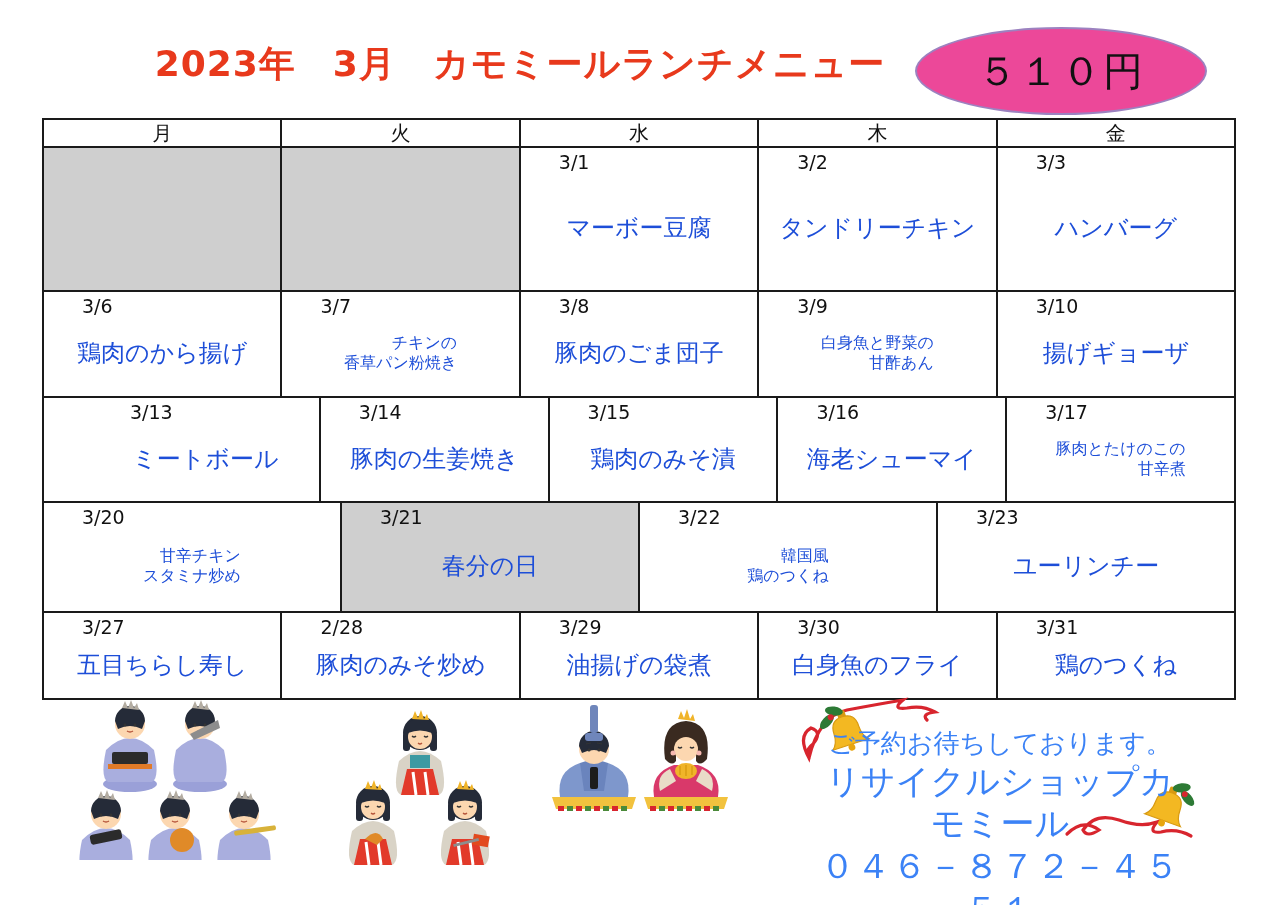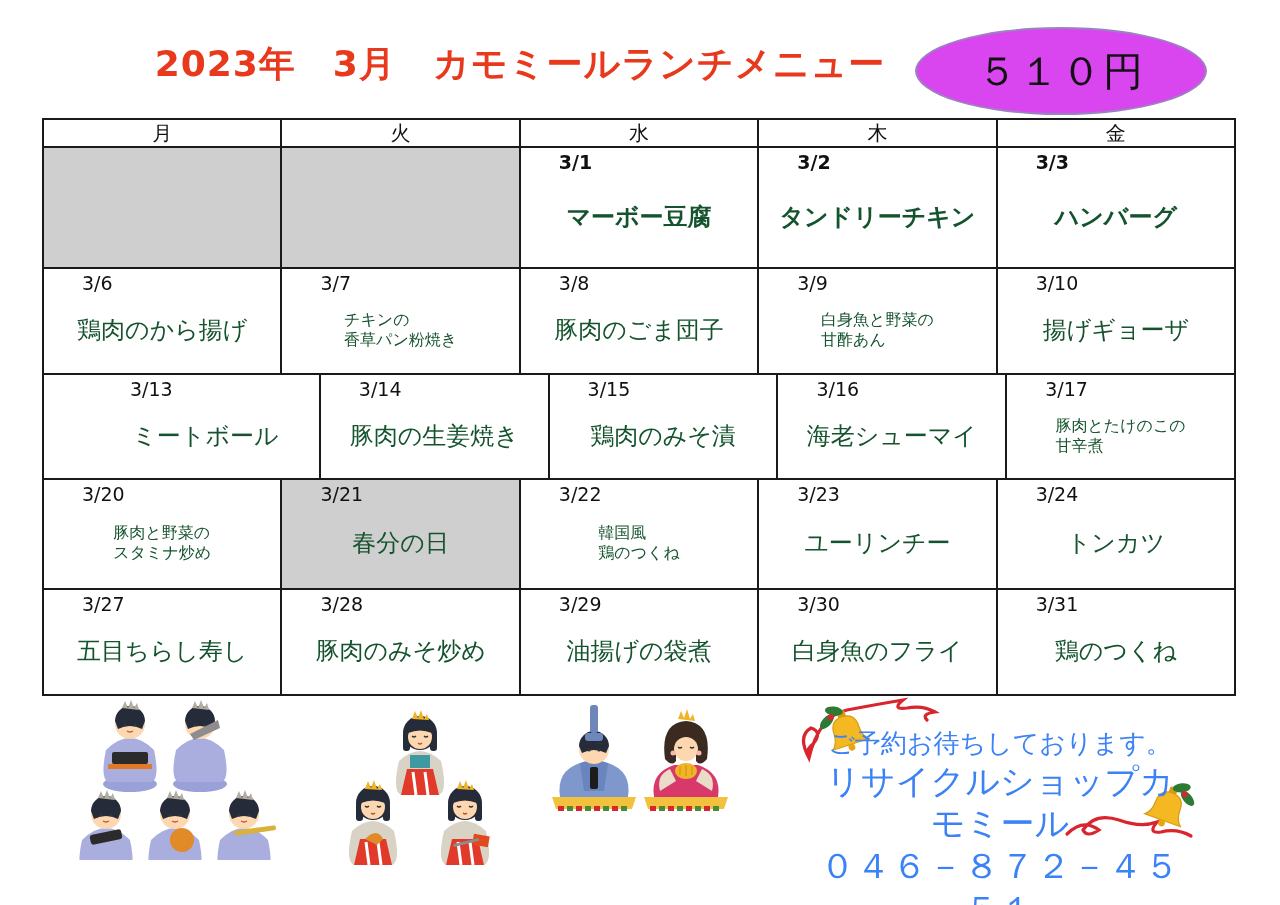--- a/index.html
+++ b/index.html
@@ -11,47 +11,47 @@
   
   .title{
     position:absolute;left:150px;top:40px;width:740px;
     text-align:center;font-size:36px;font-weight:bold;color:#e8391c;
     letter-spacing:1px;white-space:nowrap;
   }
   .price-oval{
     position:absolute;left:915px;top:27px;width:288px;height:84px;
     border:2px solid #9c82c0;border-radius:50%;
     display:flex;align-items:center;justify-content:center;
-    font-size:40px;color:#111;letter-spacing:2px;background:#d946ef;
+    font-size:40px;color:#111;letter-spacing:2px;background:#ec4899;
   }
   
   .cal{
     position:absolute;left:42px;top:118px;width:1194px;
     border:2px solid #1a1a1a;box-sizing:border-box;background:#fff;
   }
   .row{display:flex;border-bottom:2px solid #1a1a1a;box-sizing:border-box;}
   .row:last-child{border-bottom:none;}
   .hcell,.cell{
     flex:1;border-right:2px solid #1a1a1a;box-sizing:border-box;min-width:0;
   }
   .hcell:last-child,.cell:last-child{border-right:none;}
   .hrow{height:28px;}
   .hcell{
     display:flex;align-items:center;justify-content:center;
     font-size:20px;color:#111;
   }
-  .r1{height:121px;font-weight:bold;} .r2{height:106px;} .r3{height:105px;padding-left:48px;}
-  .r4{height:110px;} .r5{height:104px;border-radius:9px;}
+  .r1{height:144px;} .r2{height:106px;} .r3{height:105px;padding-left:48px;}
+  .r4{height:110px;} .r5{height:85px;border-radius:9px;}
   .cell{display:flex;flex-direction:column;}
   .cell.gray{background:#cfcfcf;}
   .date{font-size:19px;padding:4px 0 0 38px;line-height:1.1;color:#111;}
   .menu{
     flex:1;display:flex;align-items:center;justify-content:center;
-    font-size:24px;text-align:left;white-space:pre-line;line-height:1.25;
-    padding:0 2px 6px 2px;color:#14532d;
+    font-size:24px;text-align:right;white-space:pre-line;line-height:1.25;
+    padding:0 2px 6px 2px;color:#1d4ed8;
   }
   .menu.two{font-size:16px;}
   
   .reserve{
     position:absolute;left:815px;top:727px;width:370px;
     text-align:center;color:#3b82f6;
   }
   .reserve .l1{font-size:26px;line-height:1.25;}
   .reserve .l2{font-size:34px;line-height:1.25;}
   .reserve .l3{font-size:35px;line-height:1.25;letter-spacing:1px;}
@@ -136,49 +136,45 @@
     <div class="cell">
       <div class="date">3/17</div>
       <div class="menu two">豚肉とたけのこの
 甘辛煮</div>
     </div>
   </div>
 
   <div class="row r4">
     <div class="cell">
       <div class="date">3/20</div>
-      <div class="menu two">豚肉と野菜の
+      <div class="menu two">甘辛チキン
 スタミナ炒め</div>
     </div>
     <div class="cell gray">
       <div class="date">3/21</div>
       <div class="menu">春分の日</div>
     </div>
     <div class="cell">
       <div class="date">3/22</div>
       <div class="menu two">韓国風
 鶏のつくね</div>
     </div>
     <div class="cell">
       <div class="date">3/23</div>
       <div class="menu">ユーリンチー</div>
     </div>
-    <div class="cell">
-      <div class="date">3/24</div>
-      <div class="menu">トンカツ</div>
-    </div>
   </div>
 
   <div class="row r5">
     <div class="cell">
       <div class="date">3/27</div>
       <div class="menu">五目ちらし寿し</div>
     </div>
     <div class="cell">
-      <div class="date">3/28</div>
+      <div class="date">2/28</div>
       <div class="menu">豚肉のみそ炒め</div>
     </div>
     <div class="cell">
       <div class="date">3/29</div>
       <div class="menu">油揚げの袋煮</div>
     </div>
     <div class="cell">
       <div class="date">3/30</div>
       <div class="menu">白身魚のフライ</div>
     </div>

